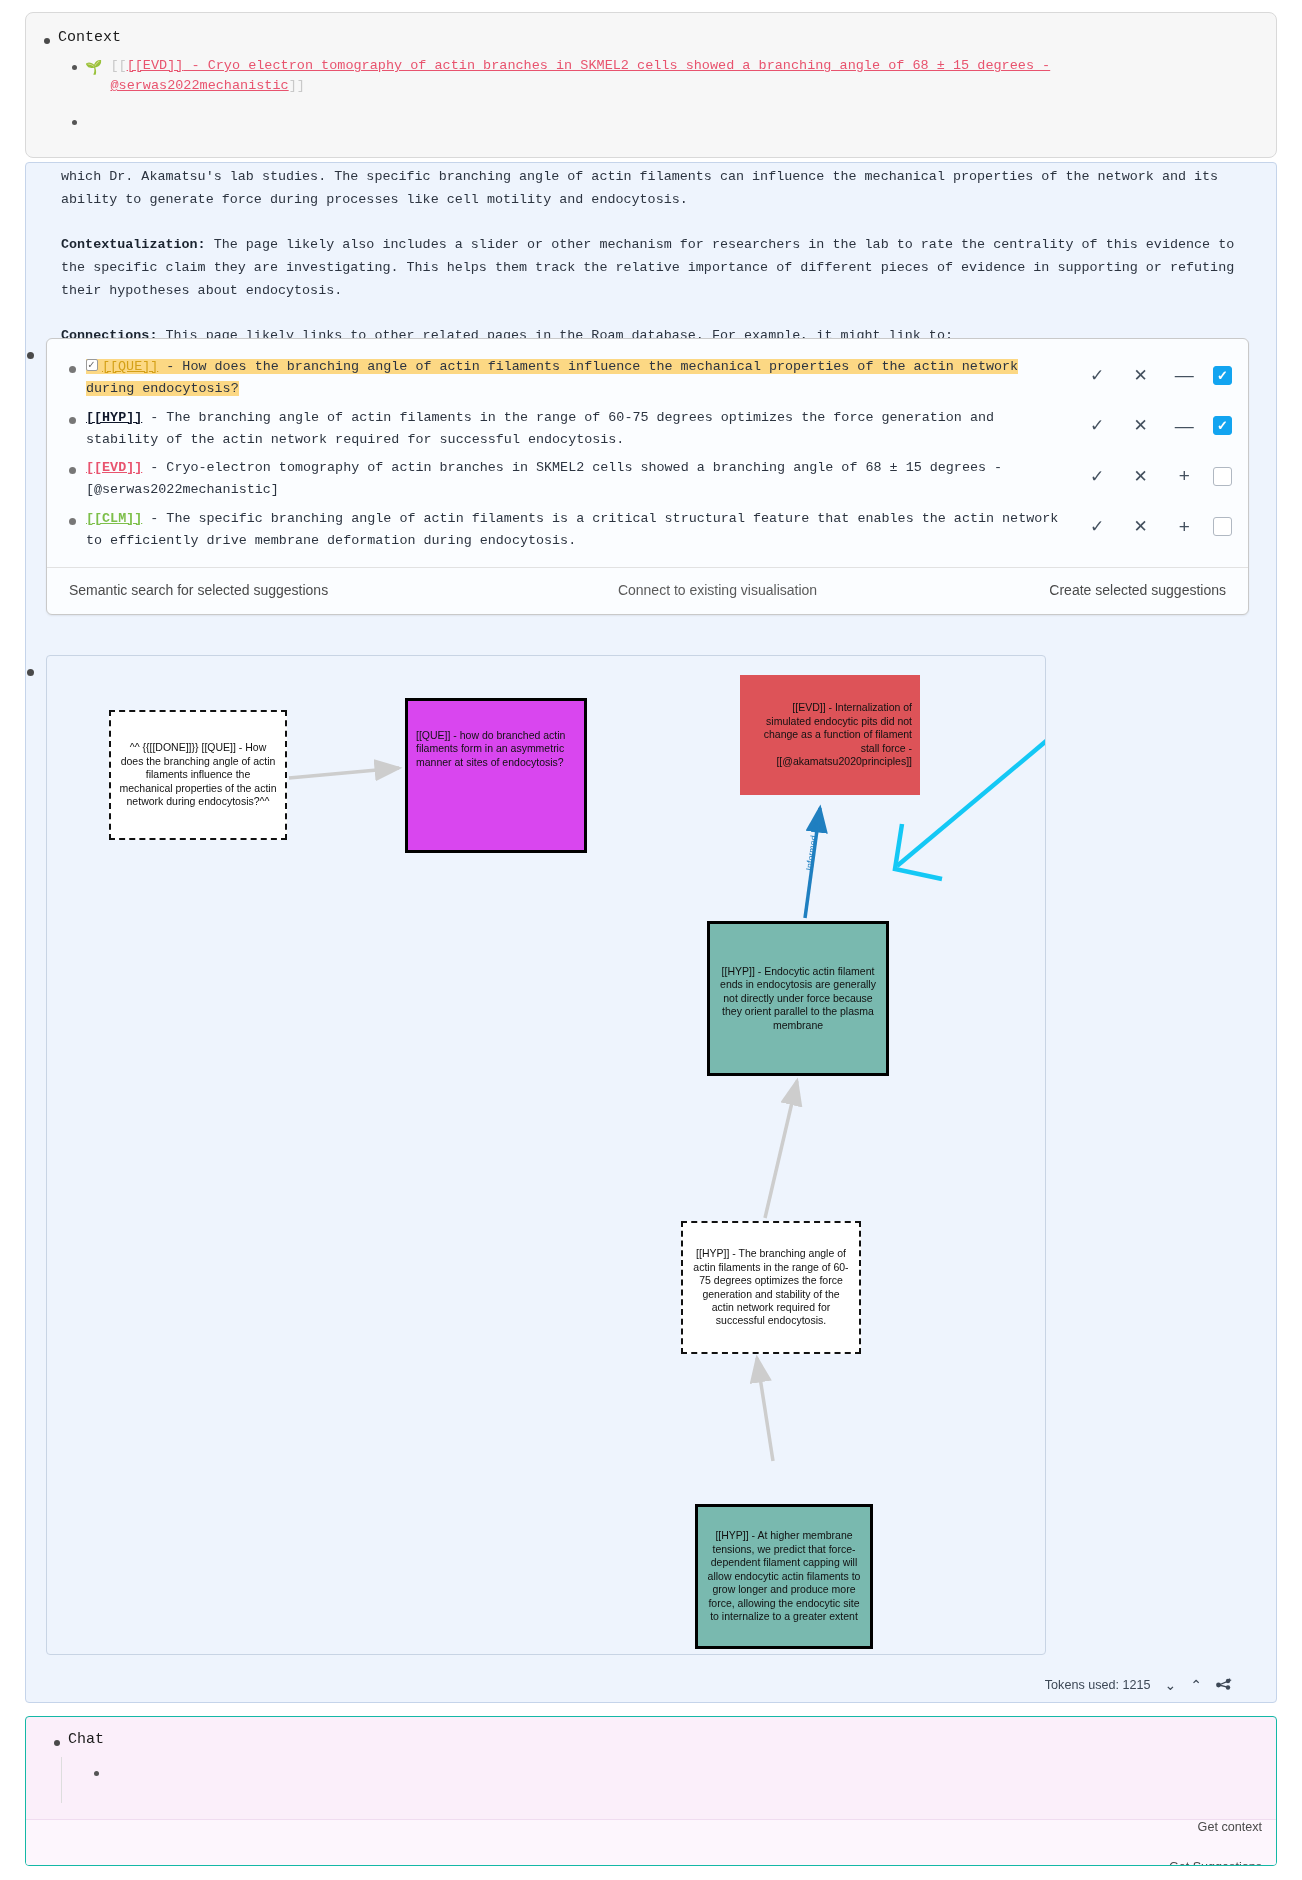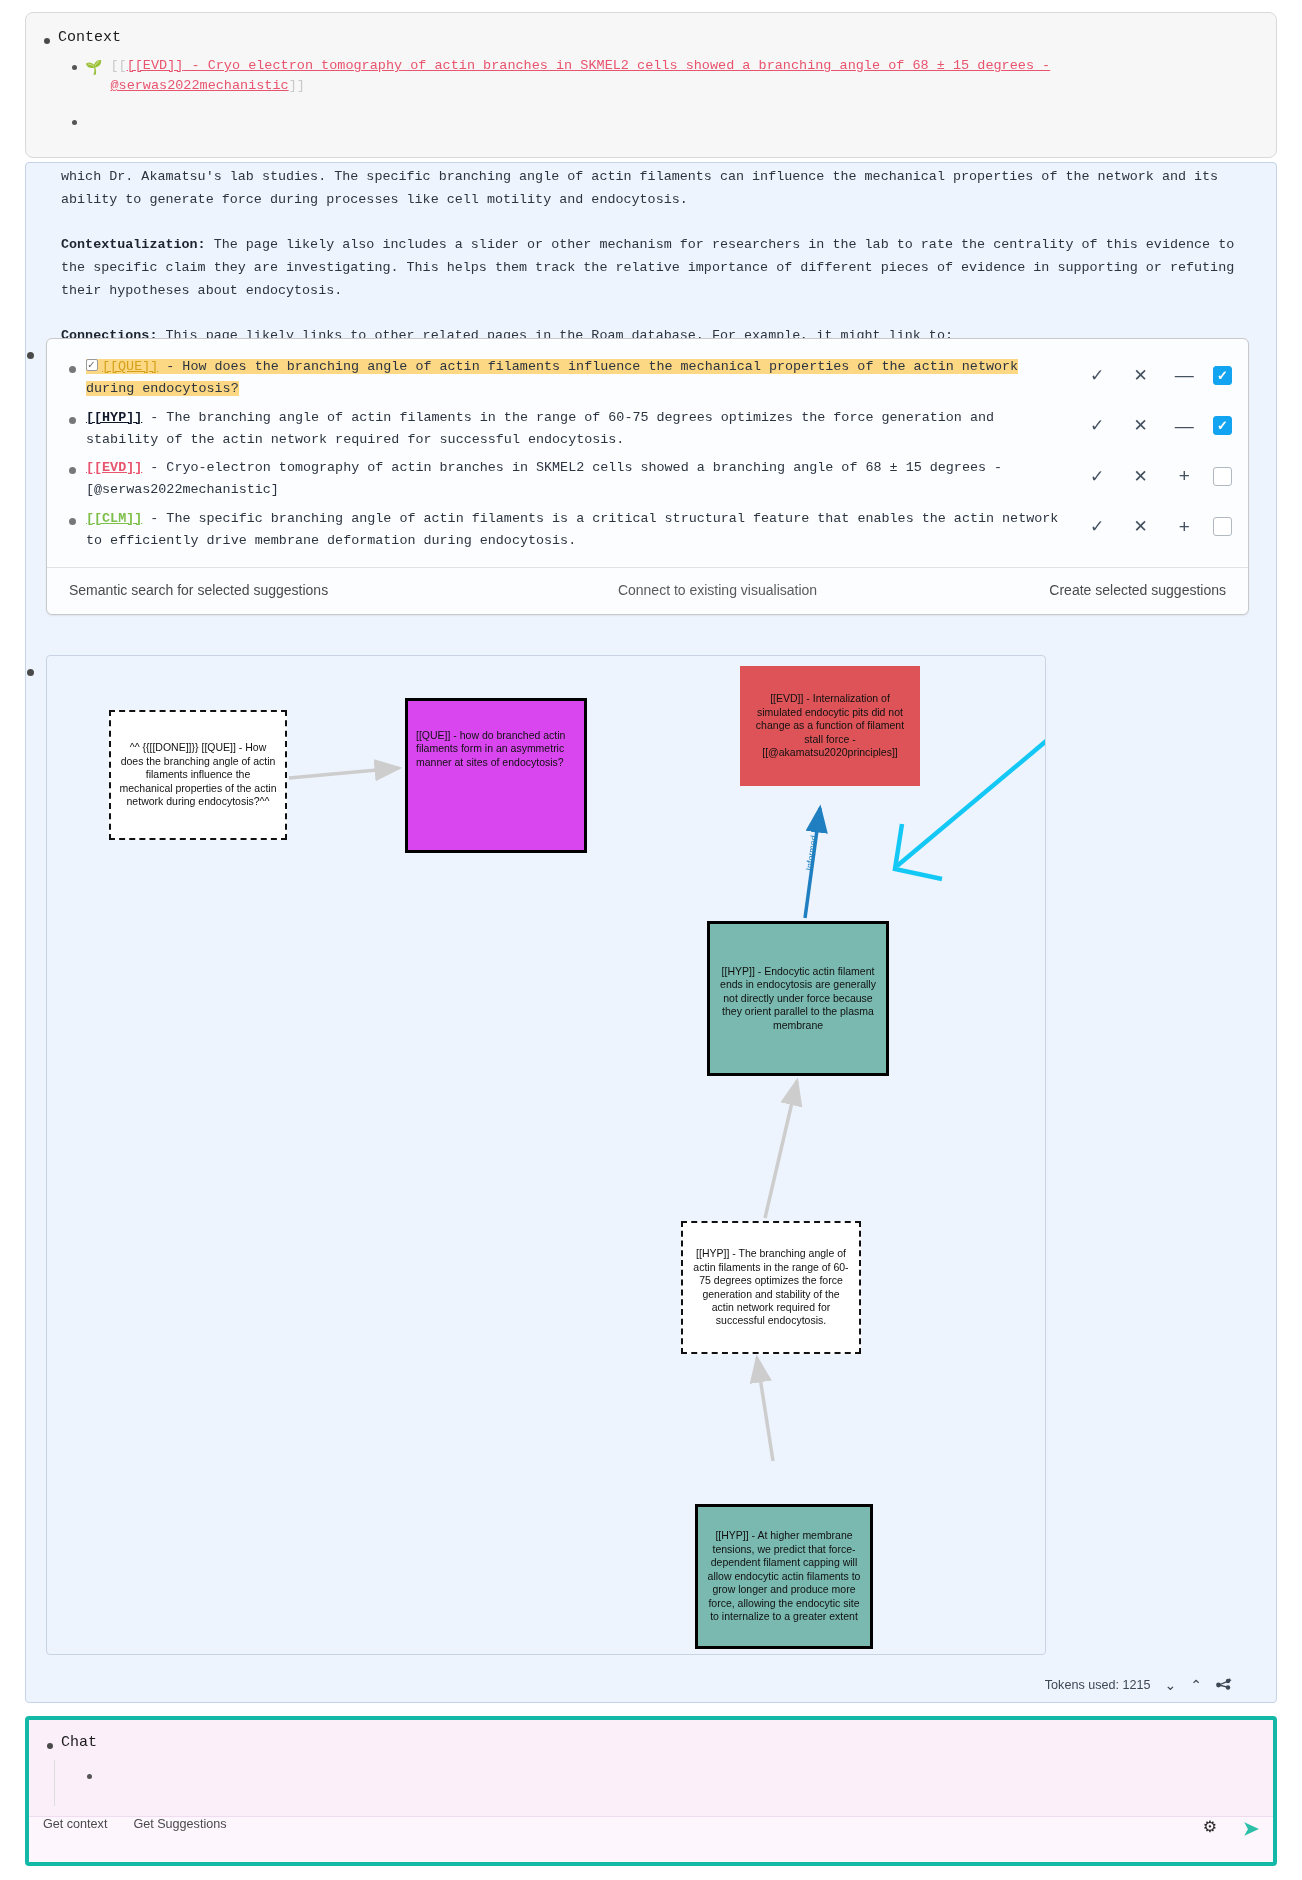--- a/index.html
+++ b/index.html
@@ -119,31 +119,32 @@
   .statusbar {
     position:absolute; left:27px; top:1668px; width:1222px; height:34px;
     display:flex; align-items:center; justify-content:flex-end; gap:14px;
     padding-right: 16px; font-size:12.6px; color:#3d4856;
   }
   .sb-ico { color:#3d4856; font-size:14px; cursor:pointer; }
 
   
   .chat-panel {
     position:absolute; left:25px; top:1716px; width:1252px; height: 150px;
-    background:#fbeffa; border:4px solid #14b8a6; border-radius:4px;
+    background:#fbeffa; border:1px solid #14b8a6; border-radius:4px;
     overflow:hidden;
+    padding-left:10px;
   }
   .chat-body { padding: 14px 18px 0 18px; position:relative; height:104px;}
   .chat-title { font-family:"Liberation Mono", monospace; font-size:15px; color:#1a1a1a; }
   .chat-guide { position:absolute; left:25px; top:40px; width:1px; height:46px; background:#ddd; }
   .chat-foot {
     position:absolute; bottom:0; left:0; right:0; height:46px;
     background:#fdf6fd; border-top:1px solid #f0dcf0;
-    display:flex; align-items:flex-start; padding: 0 14px; gap: 26px;
-    font-size:12.6px; color:#4a4a4a;
+    display:flex; align-items:flex-end; padding: 0 14px; gap: 26px;
+    font-size:12.6px; color:#4a4a4a;flex-direction:column;
   }
   .chat-foot .spacer { flex:1 1 auto; }
   .gear { font-size:16px; color:#2b2b2b; }
   .send { font-size:19px; color:#2bbfa8; font-weight:bold; }
   .clickable { cursor:pointer; }
 </style>
 </head>
 <body>
 
 <div class="page">
@@ -259,21 +260,21 @@
       </svg>
 
       <div class="node dashed" style="left:62px;top:54px;width:178px;height:130px;background:#ffffff;">
         <span>^^ {{[[DONE]]}} [[QUE]] - How does the branching angle of actin filaments influence the mechanical properties of the actin network during endocytosis?^^</span>
       </div>
 
       <div class="node solid-black" style="left:358px;top:42px;width:182px;height:155px;background:#d946ef;text-align:left;align-items:flex-start;padding-top:28px;">
         <span>[[QUE]] - how do branched actin filaments form in an asymmetric manner at sites of endocytosis?</span>
       </div>
 
-      <div class="node" style="left:693px;top:10px;width:180px;height:120px;background:#dd5358;">
+      <div class="node" style="left:693px;top:19px;width:180px;height:120px;background:#dd5358;text-align:right;">
         <span>[[EVD]] - Internalization of simulated endocytic pits did not change as a function of filament stall force - [[@akamatsu2020principles]]</span>
       </div>
 
       <div class="node solid-black" style="left:660px;top:265px;width:182px;height:155px;background:#79b9af;">
         <span>[[HYP]] - Endocytic actin filament ends in endocytosis are generally not directly under force because they orient parallel to the plasma membrane</span>
       </div>
 
       <div class="node dashed" style="left:634px;top:565px;width:180px;height:133px;background:#ffffff;">
         <span>[[HYP]] - The branching angle of actin filaments in the range of 60-75 degrees optimizes the force generation and stability of the actin network required for successful endocytosis.</span>
       </div>

